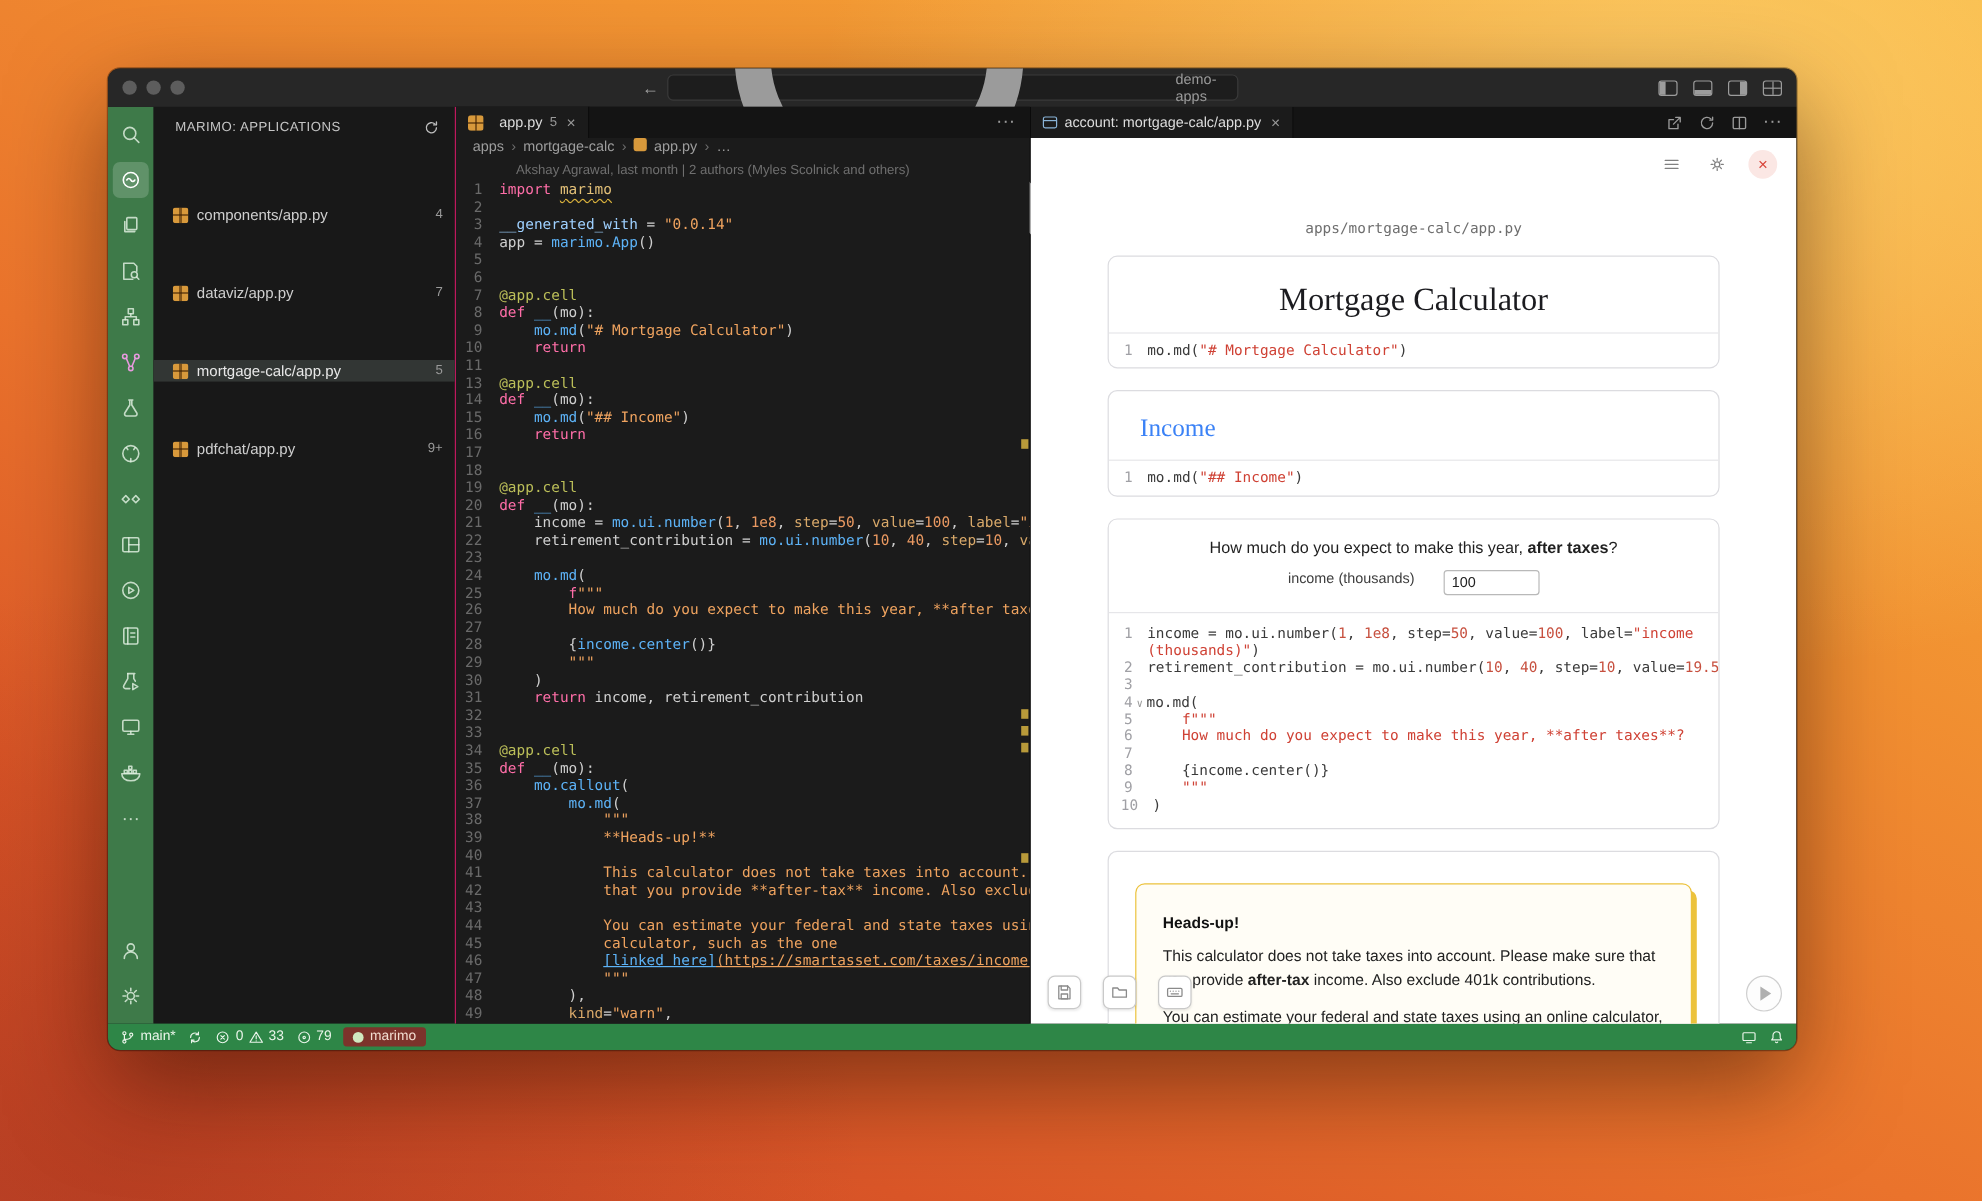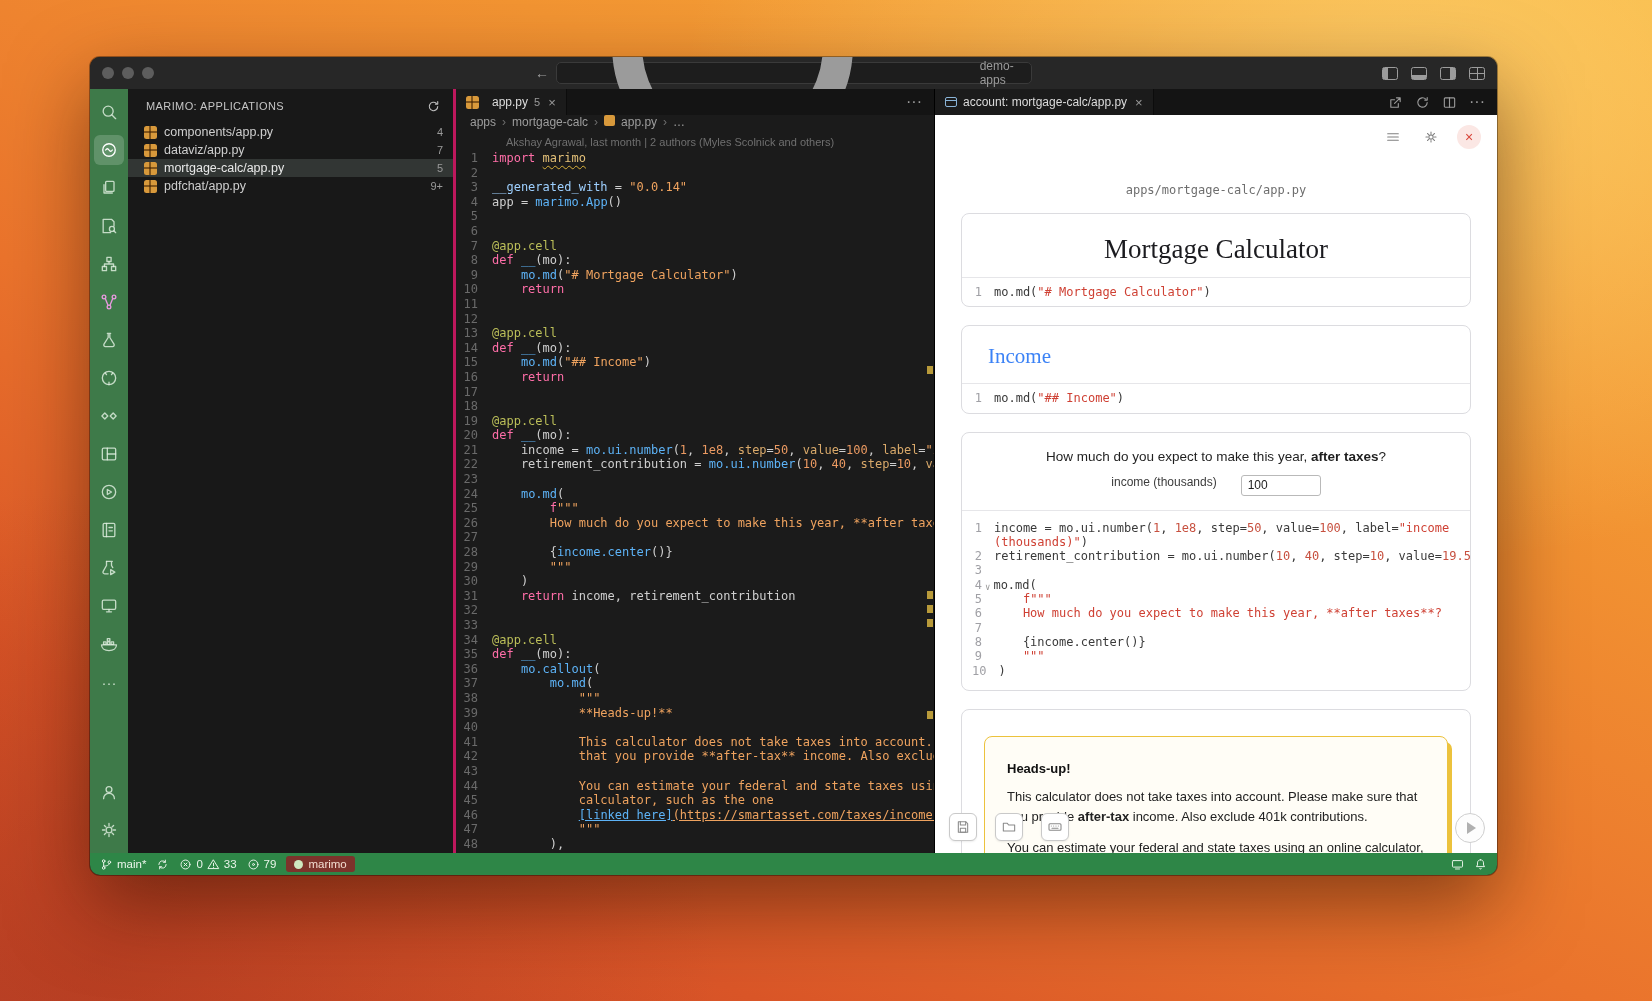--- a/index.html
+++ b/index.html
@@ -39,25 +39,25 @@
   .main { flex:1; display:flex; min-height:0; }
   
   .activitybar { width:38px; flex:none; background:#3e7a49; display:flex; flex-direction:column; align-items:center; padding-top:8px; }
   .ab-item { width:30px; height:30px; margin-bottom:8px; border-radius:6px; display:flex; align-items:center; justify-content:center; color:rgba(226,240,226,.82); }
   .ab-item.active { background:rgba(255,255,255,.18); color:#ffffff; }
   .ab-item.pink { color:#e79ade; }
   .ab-item svg { width:20px; height:20px; }
   .ab-spacer { flex:1; }
   .ab-glyph { font-size:15px; line-height:1; }
   
-  .sidebar { width:328px; flex:none; background:#181818; display:flex; flex-direction:column; border-right:3px solid #be185d; }
+  .sidebar { width:252px; flex:none; background:#181818; display:flex; flex-direction:column; border-right:1px solid #be185d; }
   .sb-head { height:34px; display:flex; align-items:center; padding:0 12px 0 18px; color:#c5c5c5; font-size:11px; letter-spacing:.4px; }
   .sb-head .grow { flex:1; }
   .sb-head svg { width:15px; height:15px; color:#bdbdbd; }
-  .file-row { height:18px; display:flex; align-items:center; padding:0 10px 0 16px; color:#cfcfcf; font-size:12.5px; cursor:default; }
+  .file-row { height:18px; display:flex; align-items:center; padding:0 10px 0 16px; color:#cfcfcf; font-size:12.5px; cursor:default;margin-top:47px; }
   .file-row.selected { background:#323634; color:#e8e8e8; }
   .file-icon { width:13px; height:13px; flex:none; margin-right:7px; border-radius:2.5px; background:#d8993b;
     background-image:linear-gradient(rgba(0,0,0,0) 42%, rgba(60,30,0,.55) 42% 56%, rgba(0,0,0,0) 56%),
                      linear-gradient(90deg, rgba(0,0,0,0) 42%, rgba(60,30,0,.55) 42% 56%, rgba(0,0,0,0) 56%); }
   .file-name { flex:1; white-space:nowrap; overflow:hidden; }
   .file-badge { color:#9a9a9a; font-size:11px; }
   
   .editor-group { width:478px; flex:none; background:#1b1b1b; display:flex; flex-direction:column; position:relative; }
   .tabbar { height:26px; flex:none; background:#141414; display:flex; align-items:stretch; }
   .tab { display:flex; align-items:center; gap:6px; padding:0 10px; background:#1b1b1b; color:#dcdcdc; font-size:12px; border-right:1px solid #0c0c0c; }
@@ -340,21 +340,20 @@
           <div class="cl"><span class="ln">2</span><span class="ct"></span></div>
           <div class="cl"><span class="ln">3</span><span class="ct"><span class="tk-pvar">__generated_with</span><span class="tk-txt"> = </span><span class="tk-str">"0.0.14"</span></span></div>
           <div class="cl"><span class="ln">4</span><span class="ct"><span class="tk-txt">app = </span><span class="tk-fn">marimo.App</span><span class="tk-txt">()</span></span></div>
           <div class="cl"><span class="ln">5</span><span class="ct"></span></div>
           <div class="cl"><span class="ln">6</span><span class="ct"></span></div>
           <div class="cl"><span class="ln">7</span><span class="ct"><span class="tk-dec">@app.cell</span></span></div>
           <div class="cl"><span class="ln">8</span><span class="ct"><span class="tk-kw">def </span><span class="tk-fn">__</span><span class="tk-txt">(mo):</span></span></div>
           <div class="cl"><span class="ln">9</span><span class="ct"><span class="tk-txt">    </span><span class="tk-fn">mo.md</span><span class="tk-txt">(</span><span class="tk-str">"# Mortgage Calculator"</span><span class="tk-txt">)</span></span></div>
           <div class="cl"><span class="ln">10</span><span class="ct"><span class="tk-kw">    return</span></span></div>
           <div class="cl"><span class="ln">11</span><span class="ct"></span></div>
-          <div class="cl"><span class="ln">12</span><span class="ct"></span></div>
           <div class="cl"><span class="ln">13</span><span class="ct"><span class="tk-dec">@app.cell</span></span></div>
           <div class="cl"><span class="ln">14</span><span class="ct"><span class="tk-kw">def </span><span class="tk-fn">__</span><span class="tk-txt">(mo):</span></span></div>
           <div class="cl"><span class="ln">15</span><span class="ct"><span class="tk-txt">    </span><span class="tk-fn">mo.md</span><span class="tk-txt">(</span><span class="tk-str">"## Income"</span><span class="tk-txt">)</span></span></div>
           <div class="cl"><span class="ln">16</span><span class="ct"><span class="tk-kw">    return</span></span></div>
           <div class="cl"><span class="ln">17</span><span class="ct"></span></div>
           <div class="cl"><span class="ln">18</span><span class="ct"></span></div>
           <div class="cl"><span class="ln">19</span><span class="ct"><span class="tk-dec">@app.cell</span></span></div>
           <div class="cl"><span class="ln">20</span><span class="ct"><span class="tk-kw">def </span><span class="tk-fn">__</span><span class="tk-txt">(mo):</span></span></div>
           <div class="cl"><span class="ln">21</span><span class="ct"><span class="tk-txt">    income = </span><span class="tk-fn">mo.ui.number</span><span class="tk-txt">(</span><span class="tk-num">1</span><span class="tk-txt">, </span><span class="tk-num">1e8</span><span class="tk-txt">, </span><span class="tk-arg">step</span><span class="tk-txt">=</span><span class="tk-num">50</span><span class="tk-txt">, </span><span class="tk-arg">value</span><span class="tk-txt">=</span><span class="tk-num">100</span><span class="tk-txt">, </span><span class="tk-arg">label</span><span class="tk-txt">=</span><span class="tk-str">"income (thousands)"</span></span></div>
           <div class="cl"><span class="ln">22</span><span class="ct"><span class="tk-txt">    retirement_contribution = </span><span class="tk-fn">mo.ui.number</span><span class="tk-txt">(</span><span class="tk-num">10</span><span class="tk-txt">, </span><span class="tk-num">40</span><span class="tk-txt">, </span><span class="tk-arg">step</span><span class="tk-txt">=</span><span class="tk-num">10</span><span class="tk-txt">, </span><span class="tk-arg">value</span></span></div>

